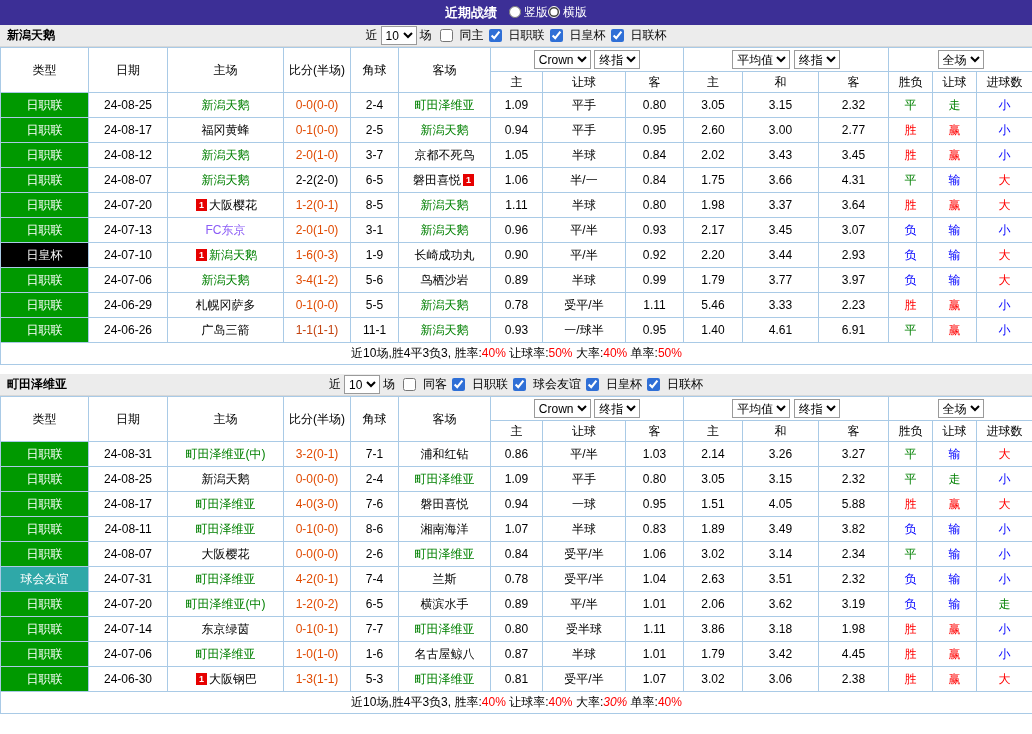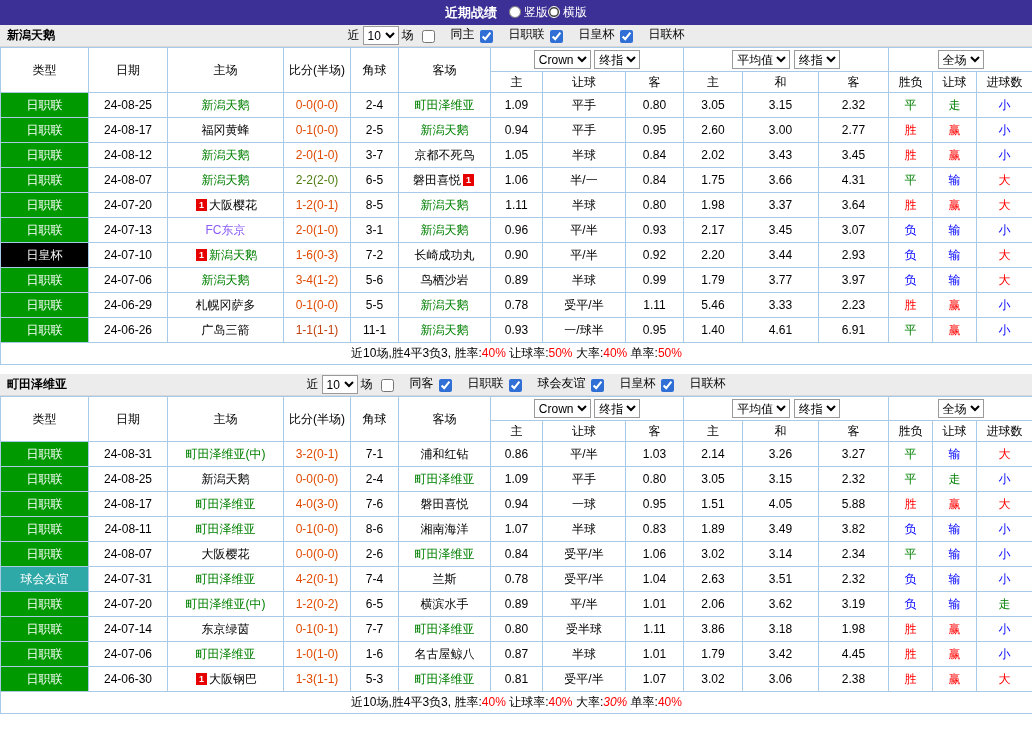--- a/index.html
+++ b/index.html
@@ -33,21 +33,21 @@
     align-items: center;
     justify-content: center;
   }
   .team-title { position: absolute; left: 7px; font-weight: bold; }
   .filters { display: inline-flex; align-items: center; gap: 3px; }
   .filters select, .selcell select {
     font-size: 12px; height: 19px;
     border: 1px solid #9a9a9a; background: #fff;
     font-family: inherit;
   }
-  .cb { display: inline-flex; align-items: flex-end; gap: 16px; margin-left: 5px; cursor: pointer; }
+  .cb { display: inline-flex; align-items: center; gap: 7px; margin-left: 5px; cursor: pointer; }
   .cb input { accent-color: #2f6fd6; width: 13px; height: 13px; margin: 0; }
 
   table { width: 1032px; border-collapse: collapse; table-layout: fixed; }
   th, td {
     border: 1px solid #a9cae6;
     text-align: center;
     white-space: nowrap;
     overflow: hidden;
     font-weight: normal;
     padding: 0 2px;
@@ -202,21 +202,21 @@
             <td>3.43</td>
             <td>3.45</td>
             <td class="res" style="color: rgb(255, 0, 0);">胜</td>
             <td class="res" style="color: rgb(255, 0, 0);">赢</td>
             <td class="res" style="color: rgb(0, 0, 255);">小</td>
           </tr>
           <tr>
             <td class="league" style="background: rgb(0, 153, 0);">日职联</td>
             <td>24-08-07</td>
             <td><span class="team" style="color: rgb(0, 128, 0);">新潟天鹅</span></td>
-            <td><span class="score" style="color: #4d7c0f;">2-2(2-0)</span></td>
+            <td><span class="score" style="color: #000000;">2-2(2-0)</span></td>
             <td>6-5</td>
             <td><span class="team" style="color: rgb(0, 0, 0);">磐田喜悦</span><span class="badge">1</span></td>
             <td>1.06</td>
             <td>半/一</td>
             <td>0.84</td>
             <td>1.75</td>
             <td>3.66</td>
             <td>4.31</td>
             <td class="res" style="color: rgb(0, 128, 0);">平</td>
             <td class="res" style="color: rgb(0, 0, 255);">输</td>
@@ -254,21 +254,21 @@
             <td>3.07</td>
             <td class="res" style="color: rgb(0, 0, 255);">负</td>
             <td class="res" style="color: rgb(0, 0, 255);">输</td>
             <td class="res" style="color: rgb(0, 0, 255);">小</td>
           </tr>
           <tr>
             <td class="league" style="background: rgb(0, 0, 0);">日皇杯</td>
             <td>24-07-10</td>
             <td><span class="badge">1</span><span class="team" style="color: rgb(0, 128, 0);">新潟天鹅</span></td>
             <td><span class="score" style="color: rgb(224, 74, 0);">1-6(0-3)</span></td>
-            <td>7-2</td>
+            <td>1-9</td>
             <td><span class="team" style="color: rgb(0, 0, 0);">长崎成功丸</span></td>
             <td>0.90</td>
             <td>平/半</td>
             <td>0.92</td>
             <td>2.20</td>
             <td>3.44</td>
             <td>2.93</td>
             <td class="res" style="color: rgb(0, 0, 255);">负</td>
             <td class="res" style="color: rgb(0, 0, 255);">输</td>
             <td class="res" style="color: rgb(255, 0, 0);">大</td>

